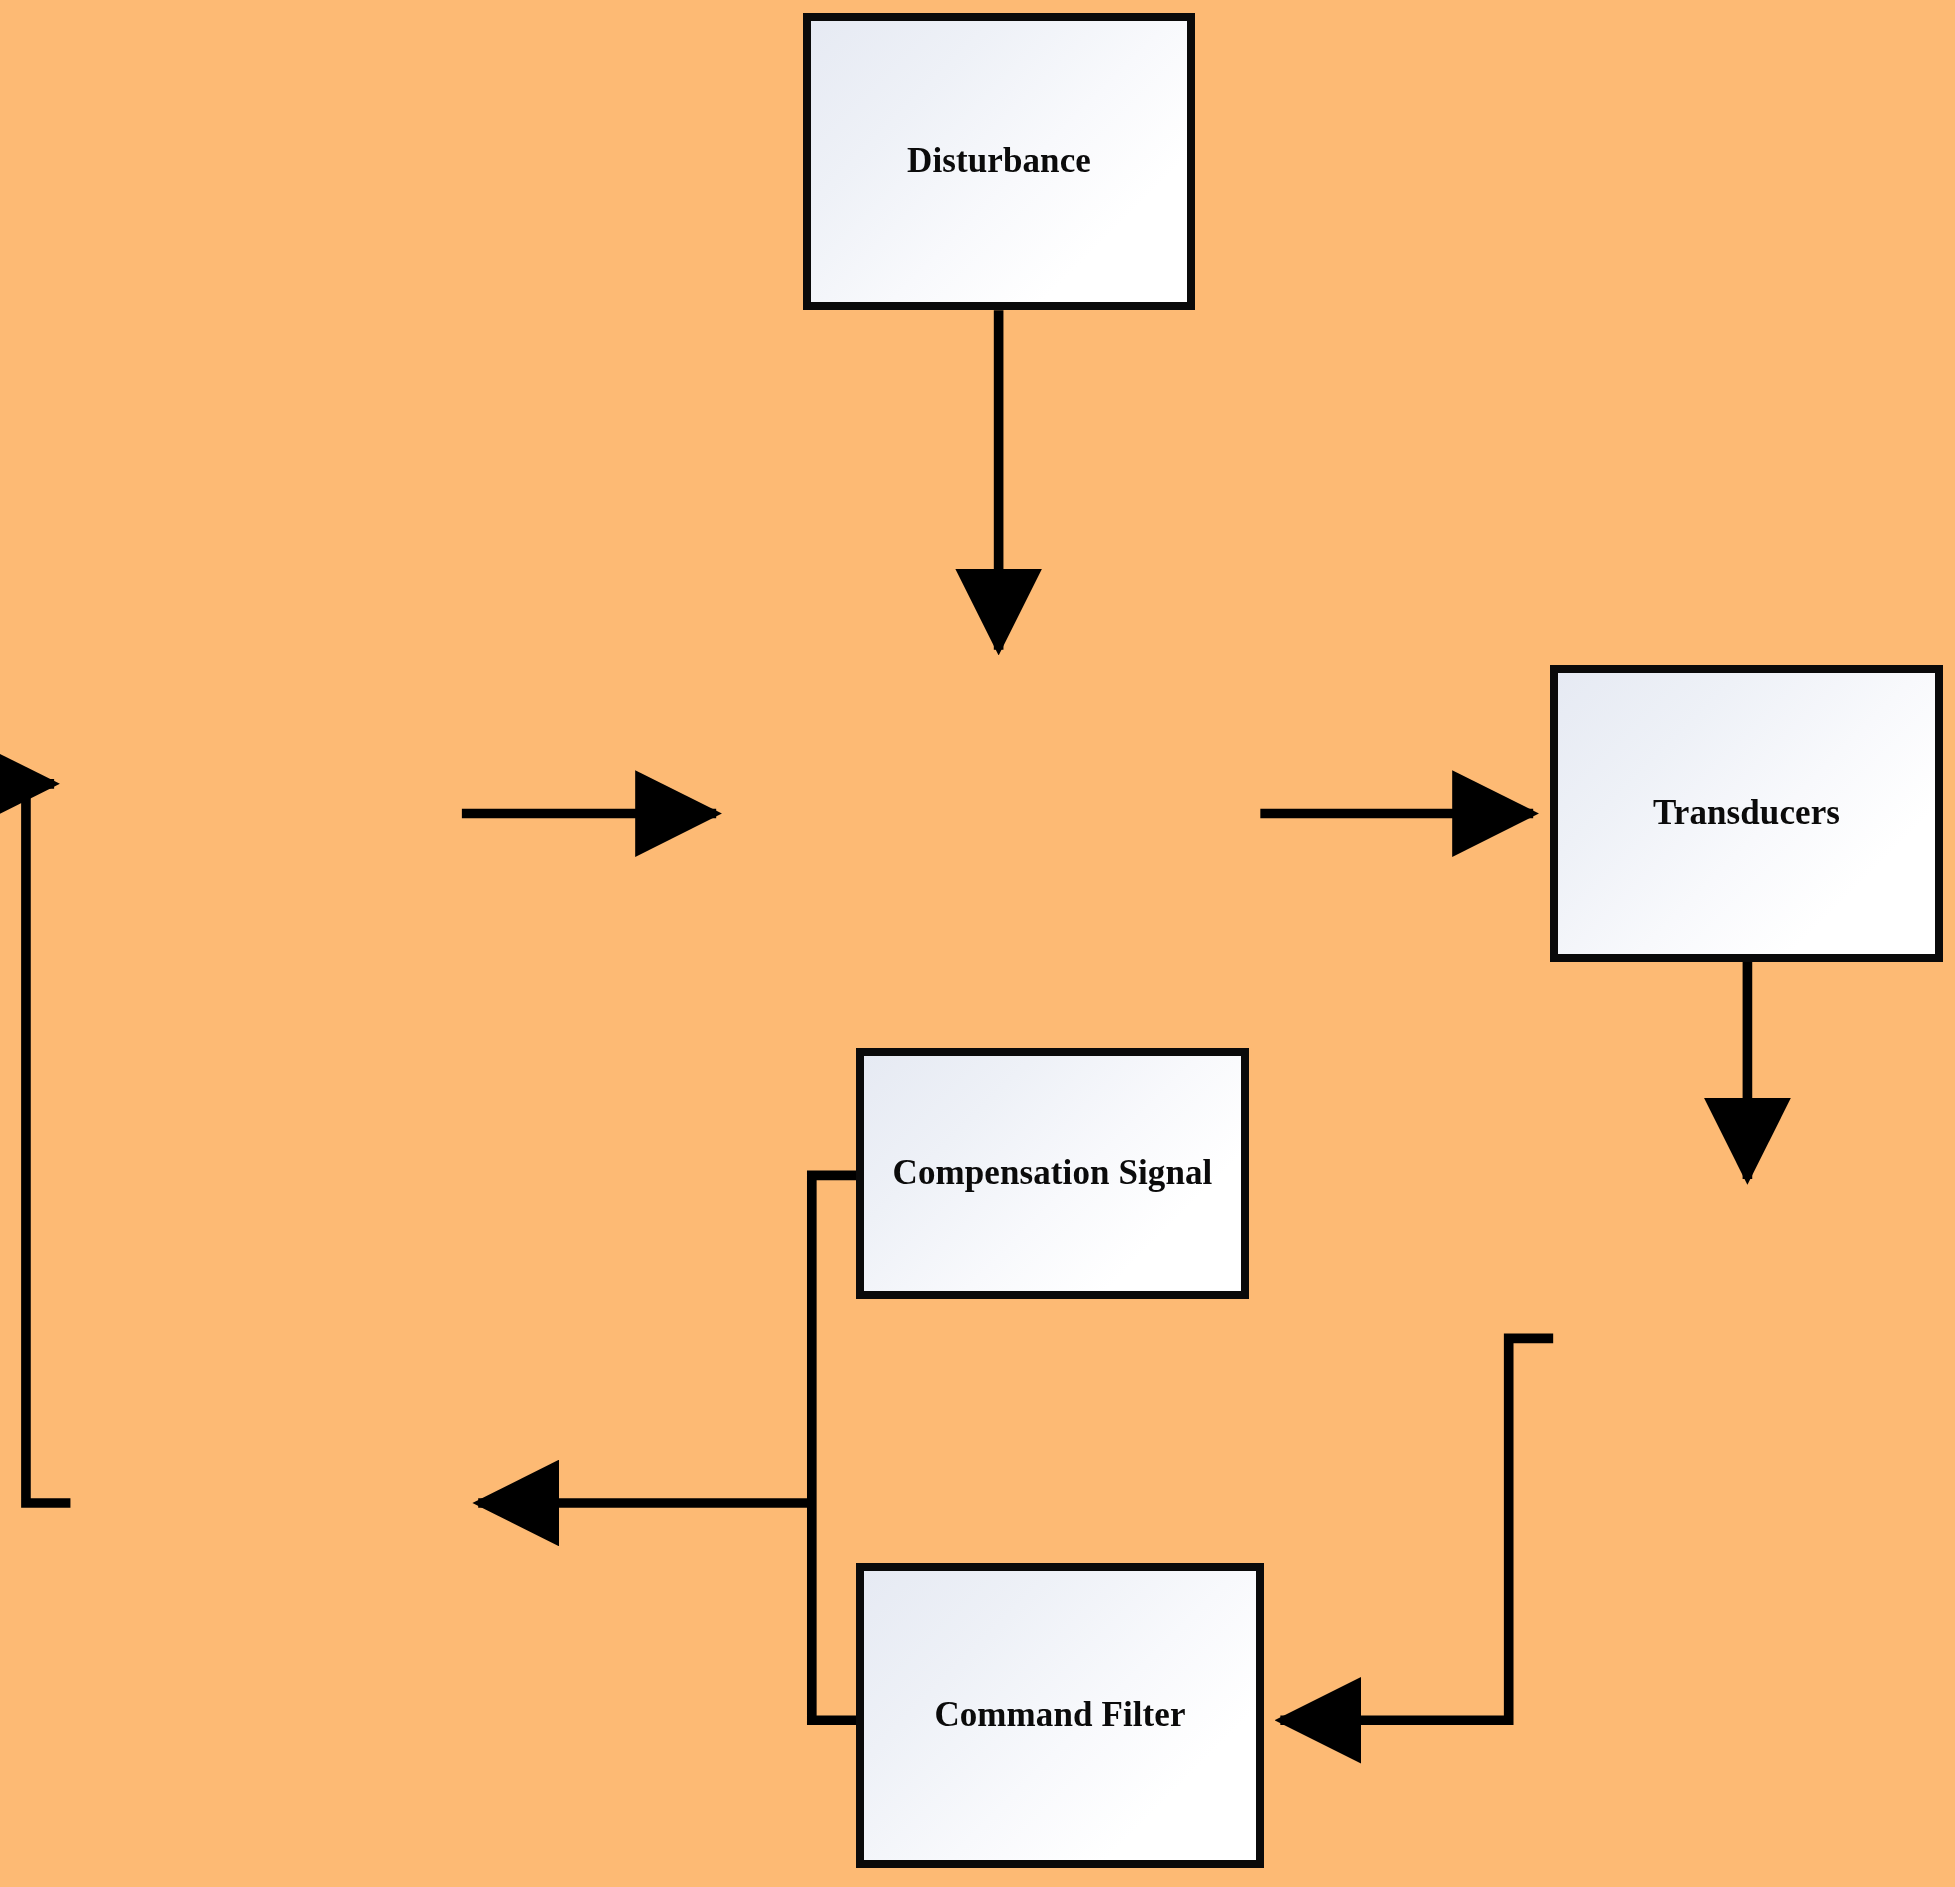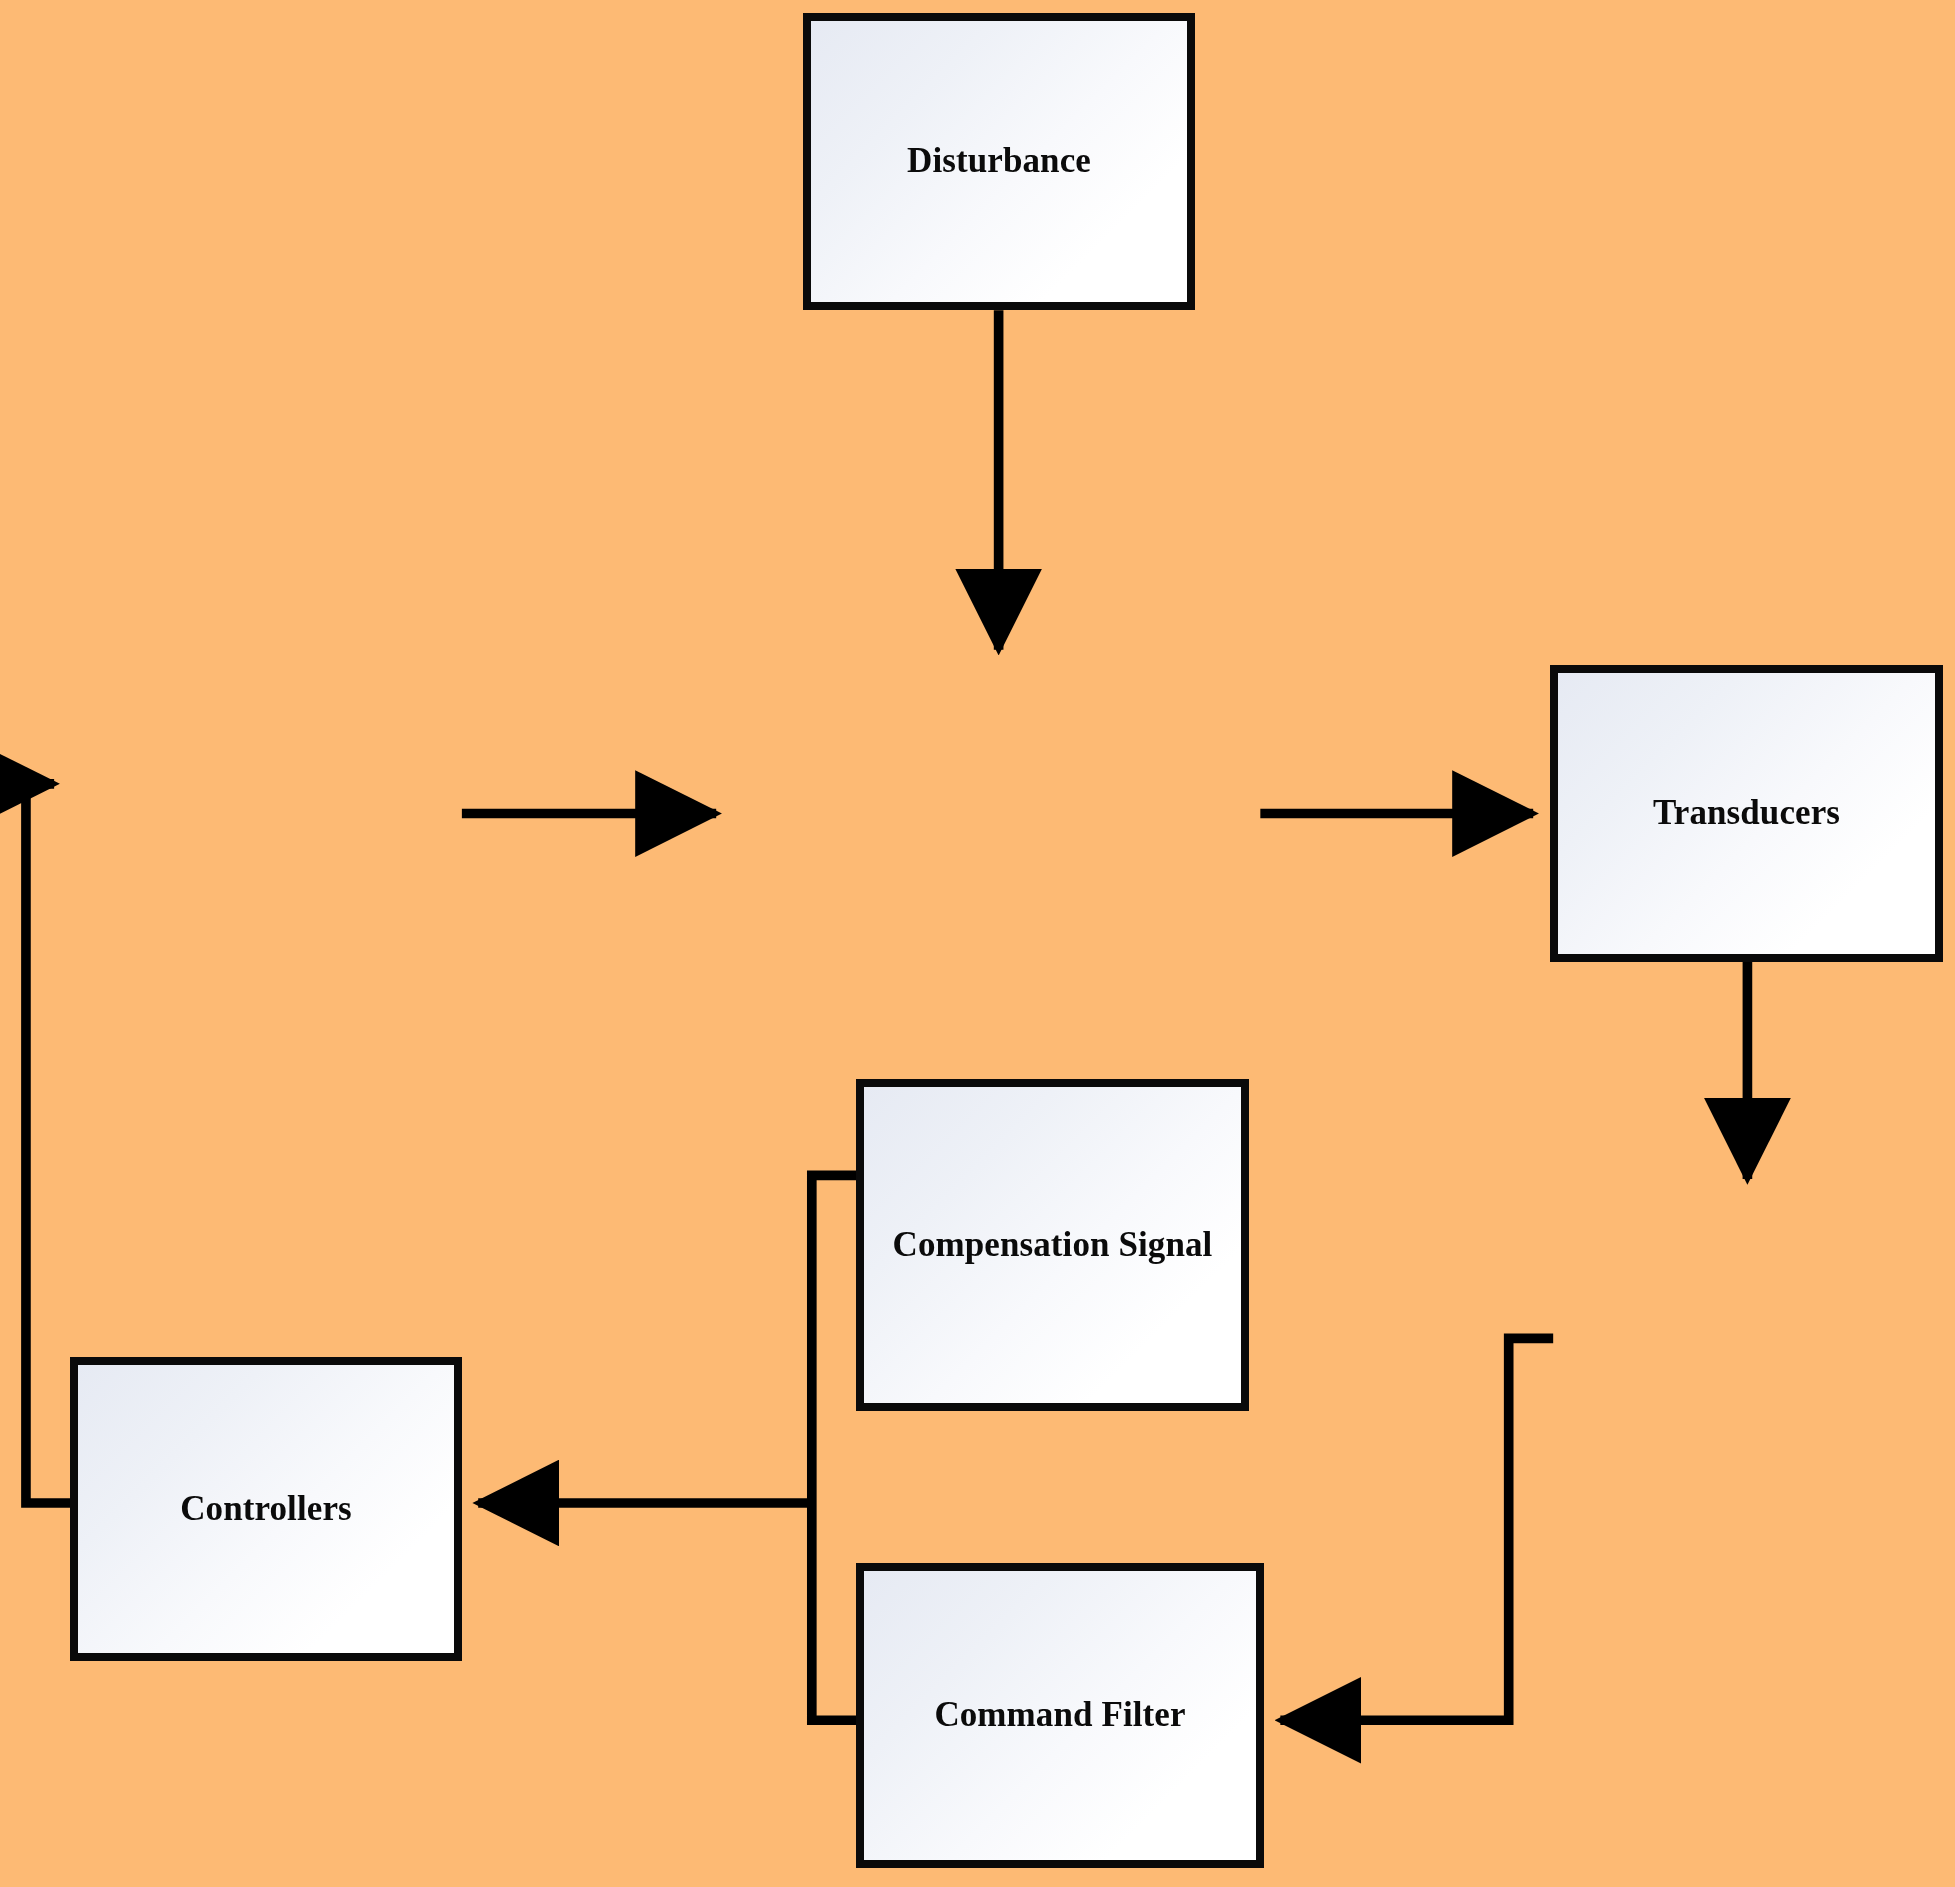--- a/index.html
+++ b/index.html
@@ -92,27 +92,24 @@
   <div class="node-box" style="left:803px; top:13.3px; width:392px; height:297px;">
     <span class="node-label">Disturbance</span>
   </div>
 
 
 
   <div class="node-box" style="left:1550px; top:665px; width:393px; height:297px;">
     <span class="node-label">Transducers</span>
   </div>
 
-  <div class="node-box" style="left:856px; top:1048px; width:393px; height:332px;margin-top:31px;">
+  <div class="node-box" style="left:856px; top:1048px; width:393px; height:251px;">
     <span class="node-label">Compensation Signal</span>
   </div>
 
 
-  <div class="node-box" style="left:70px; top:1357px; width:392px; height:304px;">
-    <span class="node-label">Controllers</span>
-  </div>
 
   <div class="node-box" style="left:856px; top:1563px; width:408px; height:305px;">
     <span class="node-label">Command Filter</span>
   </div>
 
 </div>
 
 
 </body></html>

